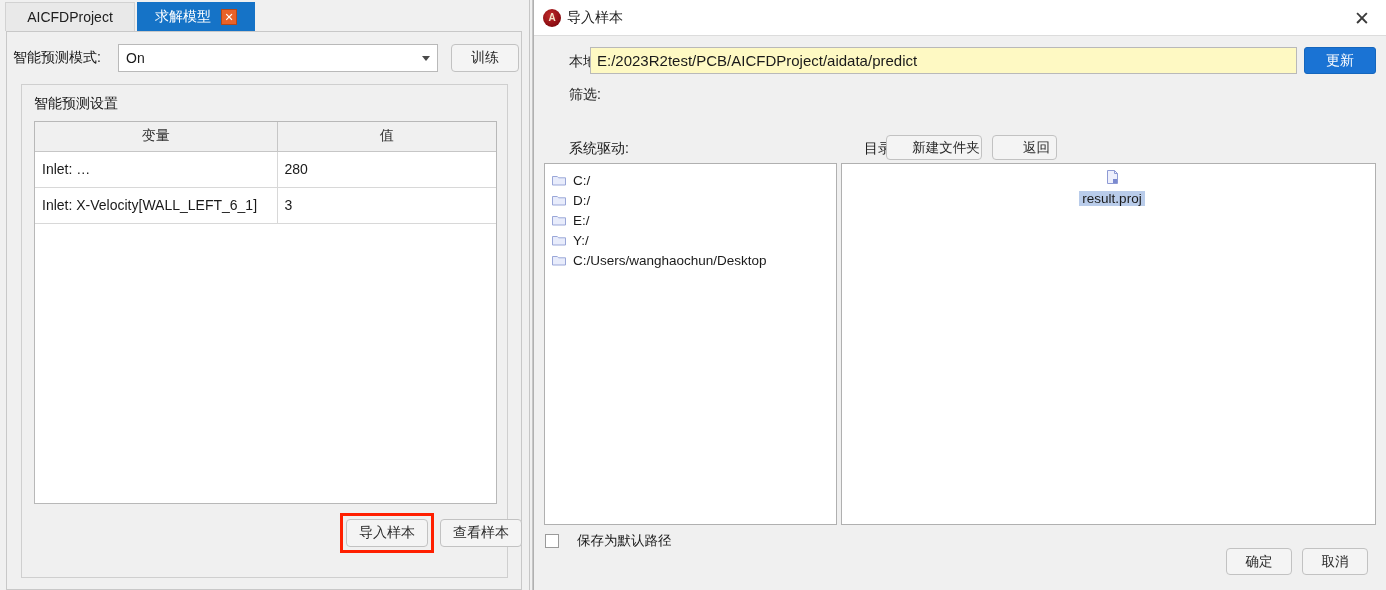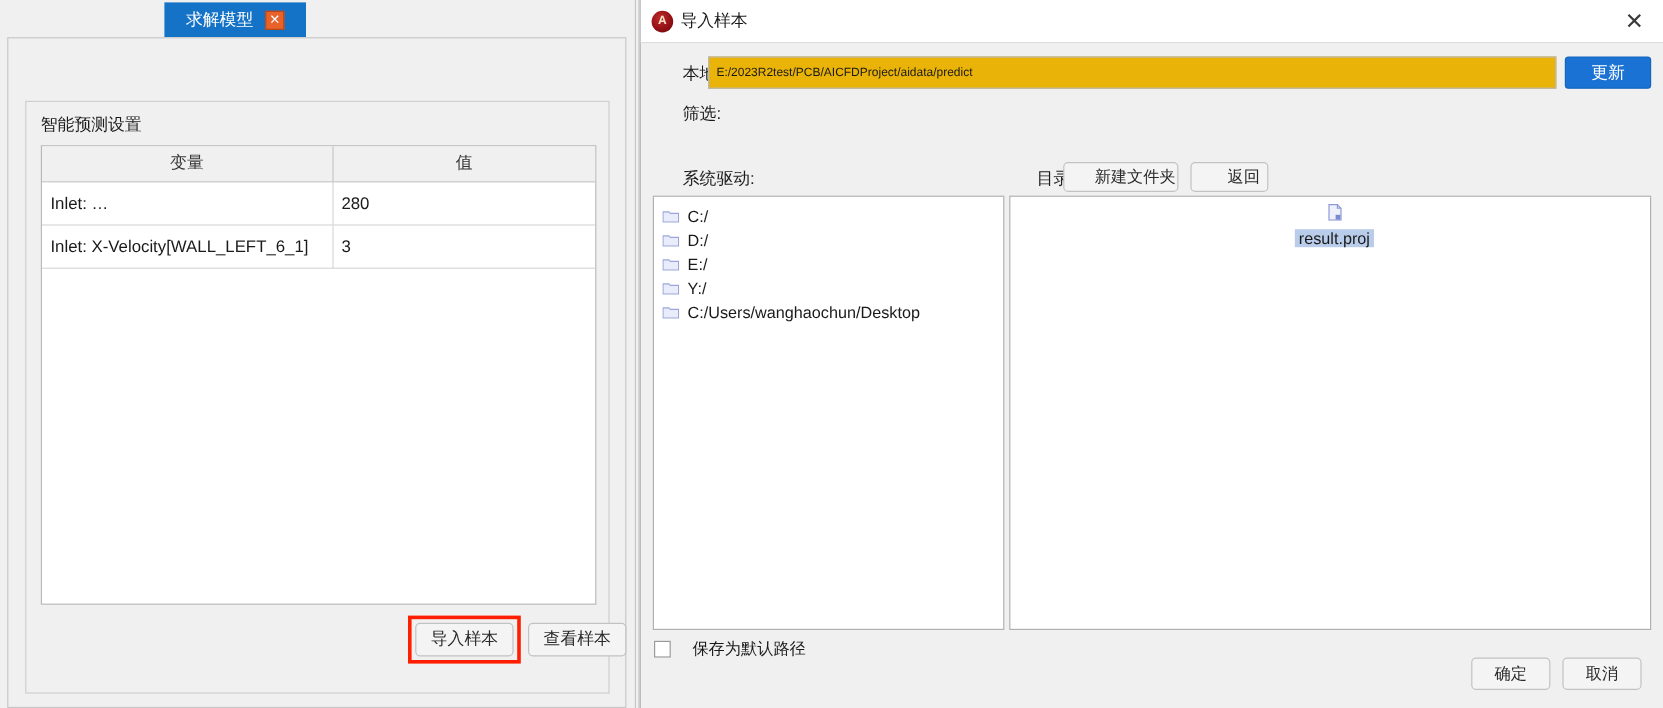--- a/index.html
+++ b/index.html
@@ -153,23 +153,23 @@
     display: flex; align-items: center; justify-content: center;
     font-size: 19px; color: #3a3a3a; cursor: pointer;
   }
   .d-label {
     position: absolute; font-size: 14px; color: #1a1a1a; margin-left: 24px;
   }
   #local-label  { left: 11px; top: 53px; }
   #filter-label { left: 11px; top: 86px; }
   #local-input {
     position: absolute; left: 56px; top: 47px; width: 707px; height: 27px;
-    background: #eab308; border: 1px solid #b9b9b9;
+    background: #fef9c3; border: 1px solid #b9b9b9;
     display: flex; align-items: center;
-    padding-left: 6px; font-size: 10px; color: #1a1a1a;
+    padding-left: 6px; font-size: 15px; color: #1a1a1a;
   }
   #update-button {
     position: absolute; left: 770px; top: 47px; width: 72px; height: 27px;
     background: #1a73d4; border: 1px solid #1566bd; border-radius: 3px;
     color: #ffffff; font-size: 14px;
     display: flex; align-items: center; justify-content: center;
     cursor: pointer;
   }
   #filter-combo {
     position: absolute; left: 56px; top: 80px; width: 707px; height: 27px;
@@ -228,28 +228,41 @@
   #cancel-button { left: 768px; }
 </style>
 </head>
 <body>
 
 <div id="root">
 
   <div id="left-panel">
 
     <div id="tabbar">
+      <div class="tab inactive">
+        <span>AICFDProject</span>
+      </div>
       <div class="tab active">
         <span>求解模型</span>
         <span class="tab-close">✕</span>
       </div>
     </div>
 
     <div id="left-body">
 
+      <div id="mode-row">
+        <div id="mode-label">智能预测模式:</div>
+        <div id="mode-combo">
+          <span id="mode-combo-value">On</span>
+          <span class="combo-arrow">
+              <i></i>
+            </span>
+        </div>
+        <div id="train-button">训练</div>
+      </div>
 
       <div id="groupbox">
         <div id="groupbox-title">智能预测设置</div>
 
         <div id="table-wrap">
           <table class="vartable">
             <colgroup>
                 <col class="c1">
                 <col>
               </colgroup>

